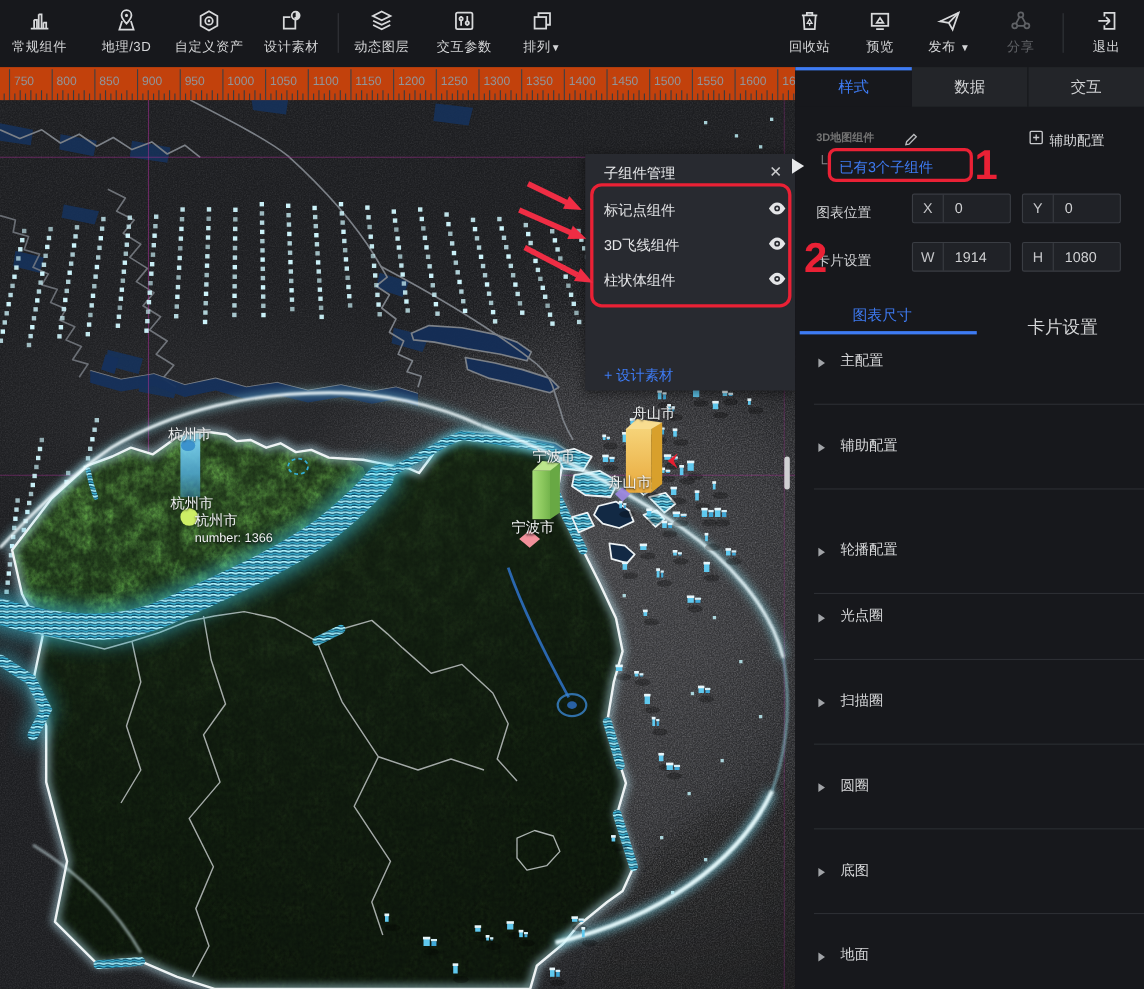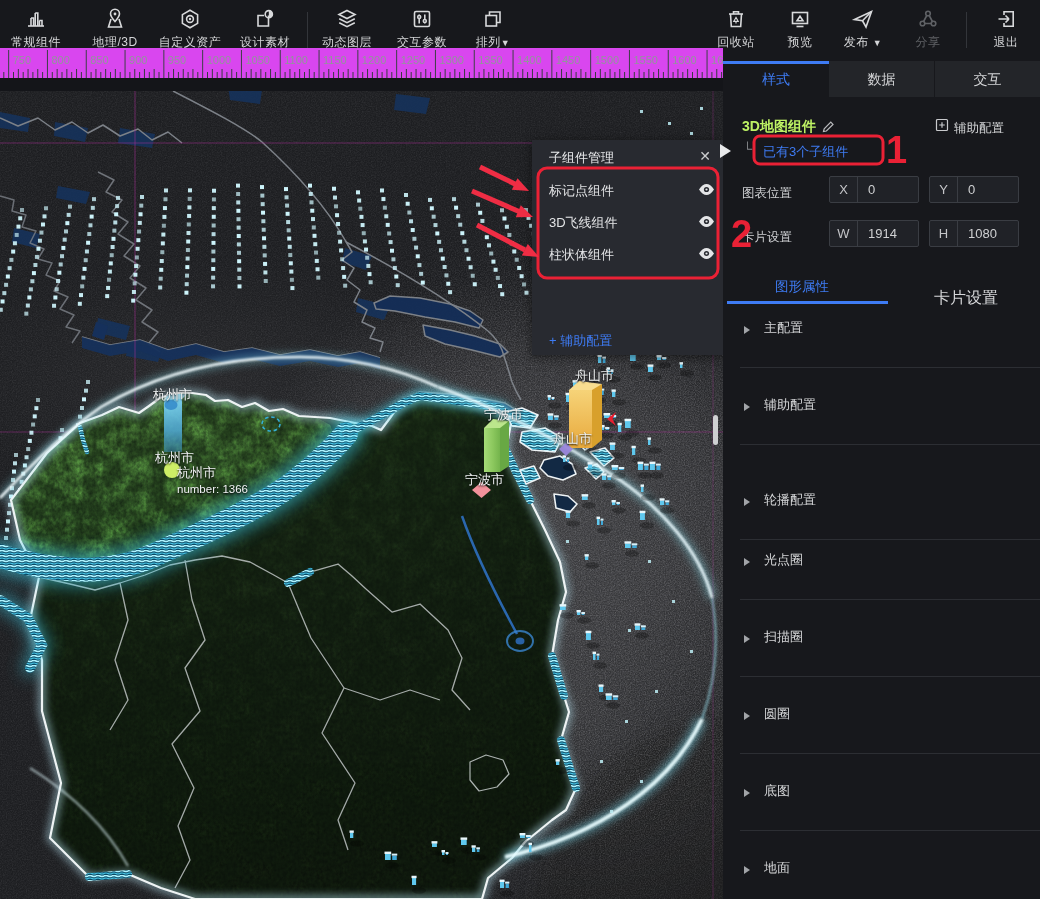--- a/index.html
+++ b/index.html
@@ -9,21 +9,21 @@
 
   
   #toolbar { position:absolute; left:0; top:0; width:1040px; height:61px; background:#17181c; }
   .tbi { position:absolute; top:8px; width:74px; text-align:center; color:#d4d5d7; font-size:12px; }
   .tbi svg { display:block; margin:0 auto 6px auto; }
   .tbi .lbl { display:block; line-height:12px; letter-spacing:0.5px; }
   .tbsep { position:absolute; top:12px; width:1px; height:36px; background:#33353a; }
   .dis { color:#5f6165; }
 
   
-  #ruler { position:absolute; left:0; top:48px; width:723px; height:30px; background:#d946ef; }
+  #ruler { position:absolute; left:0; top:61px; width:723px; height:30px; background:#c2410c; }
 
   
   #scene { position:absolute; left:0; top:0; width:723px; height:899px; }
 
   
   #fpanel { position:absolute; left:532px; top:140px; width:191px; height:215px;
     background:#282a30; box-shadow:0 2px 10px rgba(0,0,0,.5); }
   #fpanel .ttl { position:absolute; left:17px; top:9px; font-size:13px; color:#e9eaec; }
   #fpanel .cls { position:absolute; right:12px; top:8px; font-size:14px; color:#cbccce; }
   .fitem { position:absolute; left:17px; width:166px; height:16px; color:#e3e4e6; font-size:13px; }
@@ -1148,27 +1148,27 @@
     <div class="fitem" style="top:74px">3D飞线组件<svg class="feye" width="17" height="13" viewBox="0 0 17 13">
           <path d="M1 6.5 C3.5 2.5 6 1 8.5 1 C11 1 13.5 2.5 16 6.5 C13.5 10.5 11 12 8.5 12 C6 12 3.5 10.5 1 6.5 Z" fill="#e4e5e7"></path>
           <circle cx="8.5" cy="6.5" r="2.6" fill="#282a30"></circle>
           <circle cx="8.5" cy="6.5" r="1.1" fill="#e4e5e7"></circle>
         </svg></div>
     <div class="fitem" style="top:106px">柱状体组件<svg class="feye" width="17" height="13" viewBox="0 0 17 13">
           <path d="M1 6.5 C3.5 2.5 6 1 8.5 1 C11 1 13.5 2.5 16 6.5 C13.5 10.5 11 12 8.5 12 C6 12 3.5 10.5 1 6.5 Z" fill="#e4e5e7"></path>
           <circle cx="8.5" cy="6.5" r="2.6" fill="#282a30"></circle>
           <circle cx="8.5" cy="6.5" r="1.1" fill="#e4e5e7"></circle>
         </svg></div>
-    <div id="fadd">+ 辅助配置</div>
+    <div id="fadd">+ 设计素材</div>
   </div>
   <div id="sidebar">
     <div class="tab3" id="tabA">样式</div>
     <div class="tab3" id="tabB">数据</div>
     <div class="tab3" id="tabC">交互</div>
-    <div class="sbtxt" style="left:19px;top:57px;font-size:14px;font-weight:bold;color:#bef264">3D地图组件</div>
+    <div class="sbtxt" style="left:19px;top:57px;font-size:10px;font-weight:bold;color:#737373">3D地图组件</div>
     <svg style="position:absolute;left:98px;top:59px" width="14" height="14" viewBox="0 0 14 14" fill="none" stroke="#b9babd" stroke-width="1.2">
         <path d="M2.5 11.5 L3.2 8.8 L9.8 2.2 L12 4.4 L5.4 11 L2.5 11.5 Z"></path>
       </svg>
     <svg style="position:absolute;left:212px;top:57px" width="14" height="14" viewBox="0 0 14 14" fill="none" stroke="#c9cacd" stroke-width="1.2">
         <rect x="1.5" y="1.5" width="11" height="11" rx="1"></rect>
         <path d="M7 4.2 V9.8 M4.2 7 H9.8"></path>
       </svg>
     <div class="sbtxt" style="left:231px;top:59px;font-size:12.5px">辅助配置</div>
     <div class="sbtxt" style="left:20px;top:80px;color:#85878b;font-size:13px">└</div>
     <div class="sbtxt" style="left:40px;top:82px;color:#3e7bf3;font-size:13px">已有3个子组件</div>
@@ -1183,21 +1183,21 @@
       </div>
     <div class="sbtxt" style="left:19px;top:168px;font-size:12.5px;color:#cfd0d3">卡片设置</div>
     <div class="inp" style="left:106px;top:159px">
         <span class="k">W</span>
         <span class="v">1914</span>
       </div>
     <div class="inp" style="left:206px;top:159px">
         <span class="k">H</span>
         <span class="v">1080</span>
       </div>
-    <div class="sbtxt" style="left:52px;top:217px;color:#3e7bf3;font-size:13.5px">图形属性</div>
+    <div class="sbtxt" style="left:52px;top:217px;color:#3e7bf3;font-size:13.5px">图表尺寸</div>
     <div class="sbtxt" style="left:211px;top:227px;font-size:16px">卡片设置</div>
     <div style="position:absolute;left:4px;top:240px;width:161px;height:3px;background:#3e7bf3"></div>
     <div id="sections">
         <div class="sect" style="top:261px">
           <div class="tri" style="top:4px"></div>
           <div class="nm">主配置</div>
           <div class="sep" style="top:45px"></div>
         </div>
         <div class="sect" style="top:338.2px">
           <div class="tri" style="top:4px"></div>

